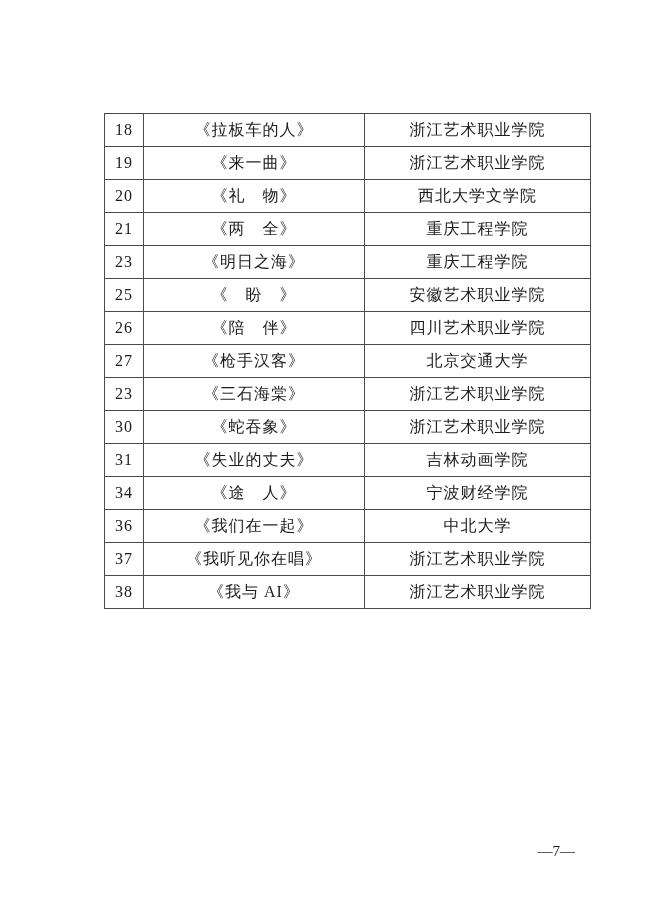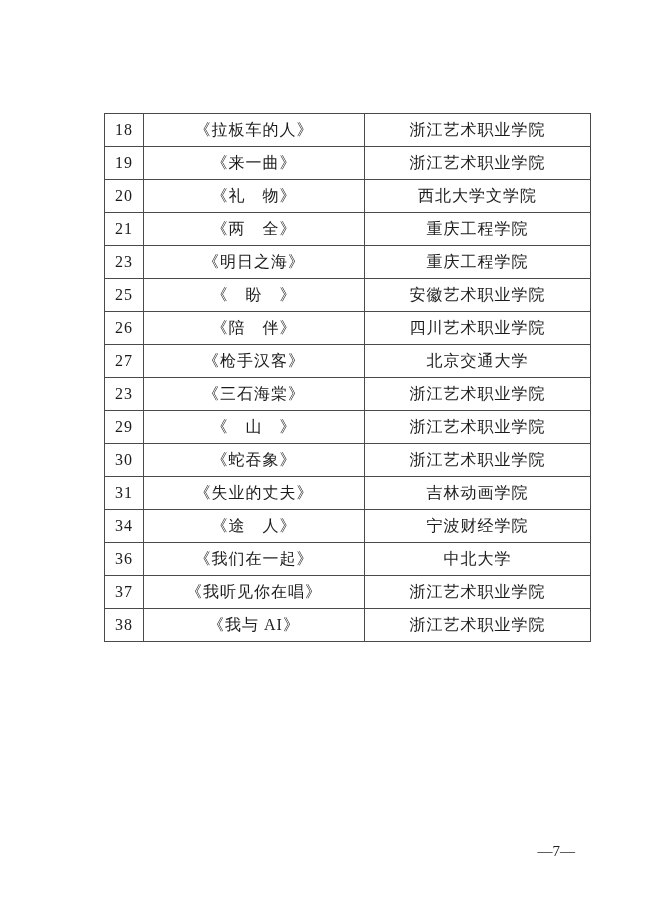--- a/index.html
+++ b/index.html
@@ -87,25 +87,20 @@
           <td class="col-number">27</td>
           <td class="col-title">《枪手汉客》</td>
           <td class="col-institution">北京交通大学</td>
         </tr>
         <tr>
           <td class="col-number">23</td>
           <td class="col-title">《三石海棠》</td>
           <td class="col-institution">浙江艺术职业学院</td>
         </tr>
         <tr>
-          <td class="col-number">29</td>
-          <td class="col-title">《　山　》</td>
-          <td class="col-institution">浙江艺术职业学院</td>
-        </tr>
-        <tr>
           <td class="col-number">30</td>
           <td class="col-title">《蛇吞象》</td>
           <td class="col-institution">浙江艺术职业学院</td>
         </tr>
         <tr>
           <td class="col-number">31</td>
           <td class="col-title">《失业的丈夫》</td>
           <td class="col-institution">吉林动画学院</td>
         </tr>
         <tr>

